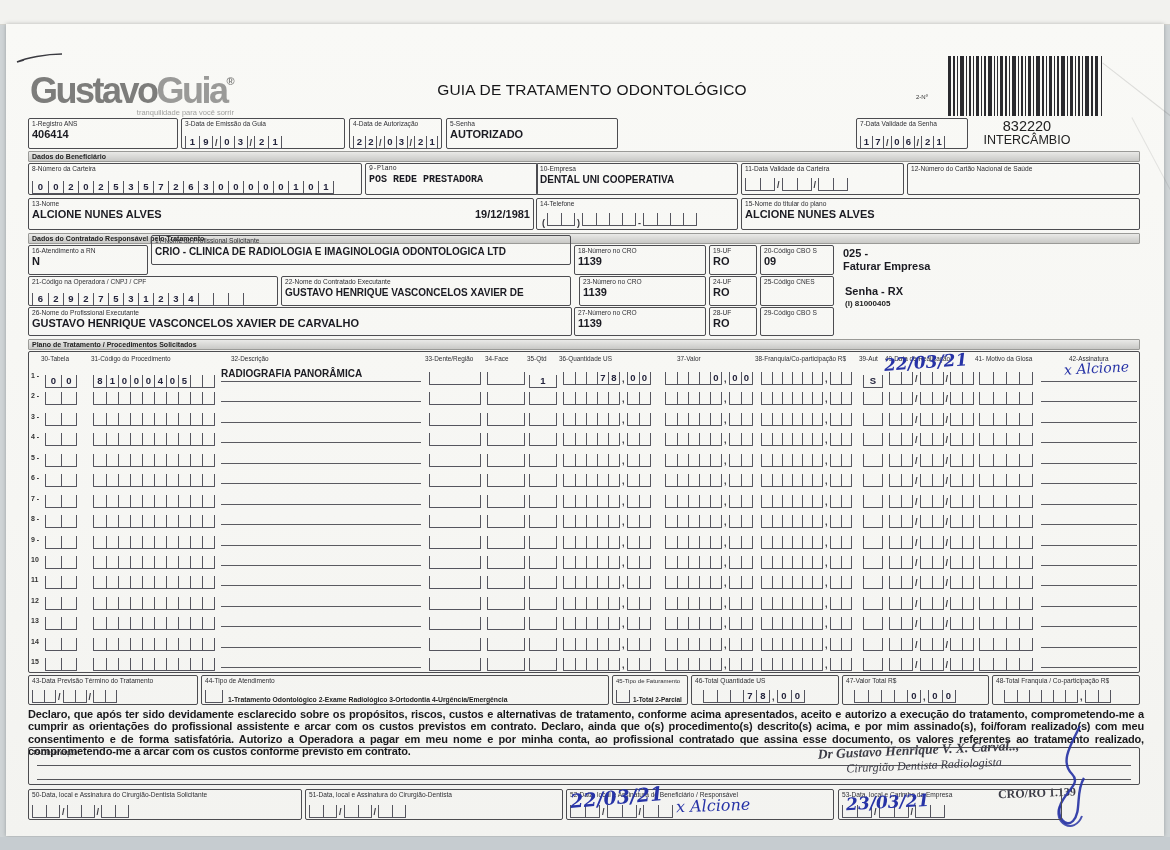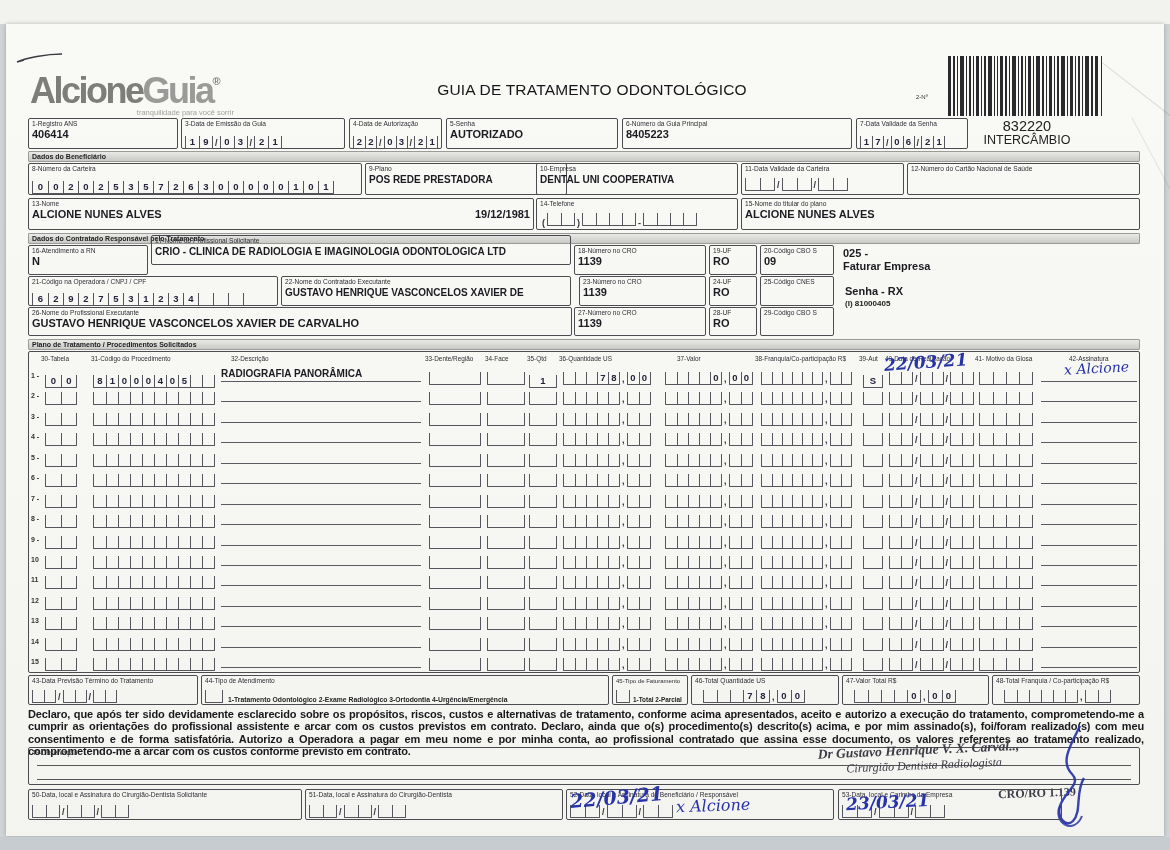--- a/index.html
+++ b/index.html
@@ -49,21 +49,21 @@
   <div class="paper"></div>
   <div class="crease1"></div>
   <div class="crease2"></div>
 
   <svg class="abs" style="left:14px;top:48px;" width="52" height="18">
     <path d="M3,14 C12,10 32,6 48,6 M3,14 l7,-2" stroke="#3a3a40" stroke-width="1.4" fill="none"></path>
   </svg>
 
   <div class="abs" style="left:30px;top:62px;width:230px;">
     <div style="font-size:36px;font-weight:bold;letter-spacing:-2.5px;line-height:38px;color:#7d7d7b;">
-      <span>Alcione</span><span style="color:#9a9a98;">Guia</span><span style="font-size:11px;vertical-align:18px;letter-spacing:0;">®</span>
+      <span>Gustavo</span><span style="color:#9a9a98;">Guia</span><span style="font-size:11px;vertical-align:18px;letter-spacing:0;">®</span>
     </div>
     <div style="font-size:7.5px;color:#a0a09e;text-align:right;margin-top:-2px;padding-right:26px;">tranquilidade para você sorrir</div>
   </div>
 
   <div class="abs" style="left:392px;top:81px;width:400px;text-align:center;font-size:15.5px;color:#161618;letter-spacing:.2px;">GUIA DE TRATAMENTO ODONTOLÓGICO</div>
 
   <div class="abs" style="left:916px;top:94px;font-size:6px;color:#333;">2-Nº</div>
 
   <svg class="abs" style="left:948px;top:56px;" width="158" height="60" viewBox="0 0 158 60">
     <g fill="#2a2a2e">
@@ -149,24 +149,20 @@
           <span class="grp">
             <span class="cc" style="width: 11px;">2</span>
             <span class="cc" style="width: 11px;">1</span>
           </span>
         </span></div>
   </div>
   <div class="fld" style="left:446px;top:118px;width:172px;height:31px;">
     <div class="lbl">5-Senha</div>
     <div class="val">AUTORIZADO</div>
   </div>
-  <div class="fld" style="left:622px;top:118px;width:230px;height:31px;">
-    <div class="lbl">6-Número da Guia Principal</div>
-    <div class="val">8405223</div>
-  </div>
   <div class="fld" style="left:856px;top:118px;width:112px;height:31px;">
     <div class="lbl">7-Data Validade da Senha</div>
     <div class="comb" style="margin-top:3px;"><span class="combwrap">
           <span class="grp">
             <span class="cc" style="width: 11px;">1</span>
             <span class="cc" style="width: 11px;">7</span>
           </span>
           <span class="csep">/</span>
           <span class="grp">
             <span class="cc" style="width: 11px;">0</span>
@@ -204,21 +200,21 @@
             <span class="cc" style="width: 15px;">0</span>
             <span class="cc" style="width: 15px;">0</span>
             <span class="cc" style="width: 15px;">0</span>
             <span class="cc" style="width: 15px;">0</span>
             <span class="cc" style="width: 15px;">1</span>
             <span class="cc" style="width: 15px;">0</span>
             <span class="cc" style="width: 15px;">1</span>
           </span>
         </span></div>
   </div>
-  <div class="fld" style="left:365px;top:163px;width:202px;height:32px;">
+  <div class="fld" style="left:365px;top:163px;width:173px;height:32px;font-family:Liberation Mono, monospace;">
     <div class="lbl">9-Plano</div>
     <div class="val sm">POS REDE PRESTADORA</div>
   </div>
   <div class="fld" style="left:536px;top:163px;width:202px;height:32px;">
     <div class="lbl">10-Empresa</div>
     <div class="val sm">DENTAL UNI  COOPERATIVA</div>
   </div>
   <div class="fld" style="left:741px;top:163px;width:163px;height:32px;">
     <div class="lbl">11-Data Validade da Carteira</div>
     <div class="comb" style="margin-top:3px;"><span class="combwrap">

